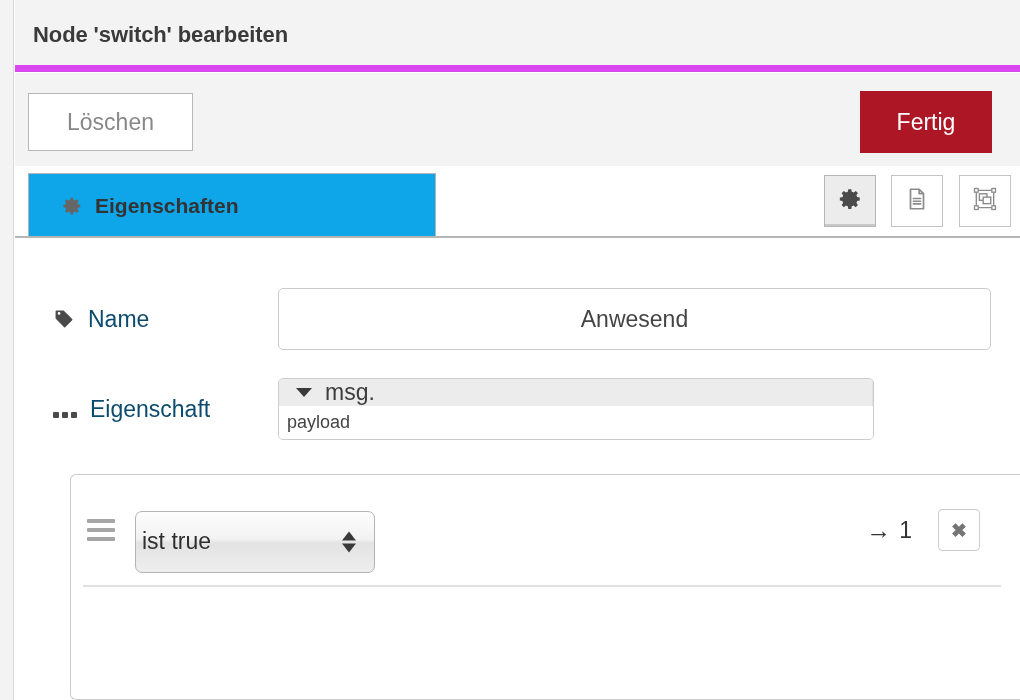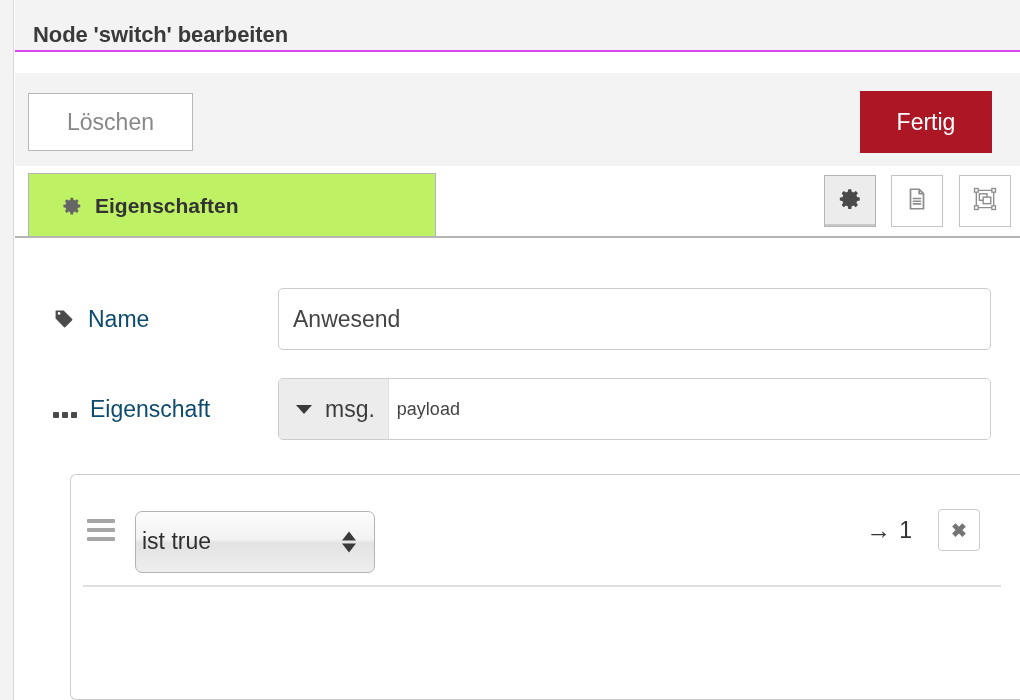--- a/index.html
+++ b/index.html
@@ -30,23 +30,23 @@
     background: #f3f3f3;
     border-right: 1px solid #d9d9d9;
     box-sizing: border-box;
   }
 
   
   .dialog-titlebar {
     position: absolute;
     left: 15px; top: 0;
     width: 1005px;
-    height: 52px;
+    height: 72px;
     background: #f3f3f3;
-    border-bottom: 2px solid #d946ef;
+    border-bottom: 7px solid #d946ef;
     box-sizing: border-box;
     text-align: center;
   }
   .dialog-title {
     position: absolute;
     left: 18px;
     top: 22px;
     font-size: 22px;
     font-weight: bold;
     color: #3a3a3a;
@@ -132,21 +132,21 @@
     height: 1px;
     background: #e4e4e4;
   }
 
   .tab-properties {
     position: absolute;
     left: 13px;
     top: 7px;
     width: 408px;
     height: 65px;
-    background: #bef264;
+    background: #0ea5e9;
     border: 1px solid #b5b5b5;
     border-bottom: none;
     box-sizing: border-box;
     display: flex;
     align-items: center;
     padding-left: 32px;
     cursor: pointer;
   }
   .tab-label {
     font-size: 21px;
@@ -231,34 +231,36 @@
     box-sizing: border-box;
     height: 62px;
     background: #ffffff;
     border: 1px solid #cccccc;
     border-radius: 5px;
     font-family: "Liberation Sans", sans-serif;
     font-size: 23px;
     color: #444444;
     padding: 4px 14px;
     outline: none;
+    text-align: center;
   }
   .input-name { width: 713px; }
 
   
   .typed-input {
     display: flex;
     align-items: stretch;
-    width: 713px;
+    width: 596px;
     height: 62px;
     box-sizing: border-box;
     border: 1px solid #cccccc;
     border-radius: 5px;
     background: #ffffff;
     overflow: hidden;
+    flex-direction: column;
   }
   .typed-input-type {
     display: flex;
     align-items: center;
     background: #ececec;
     padding: 0 13px 0 17px;
     border-right: 1px solid #e0e0e0;
     cursor: pointer;
     user-select: none;
     font-size: 23px;

